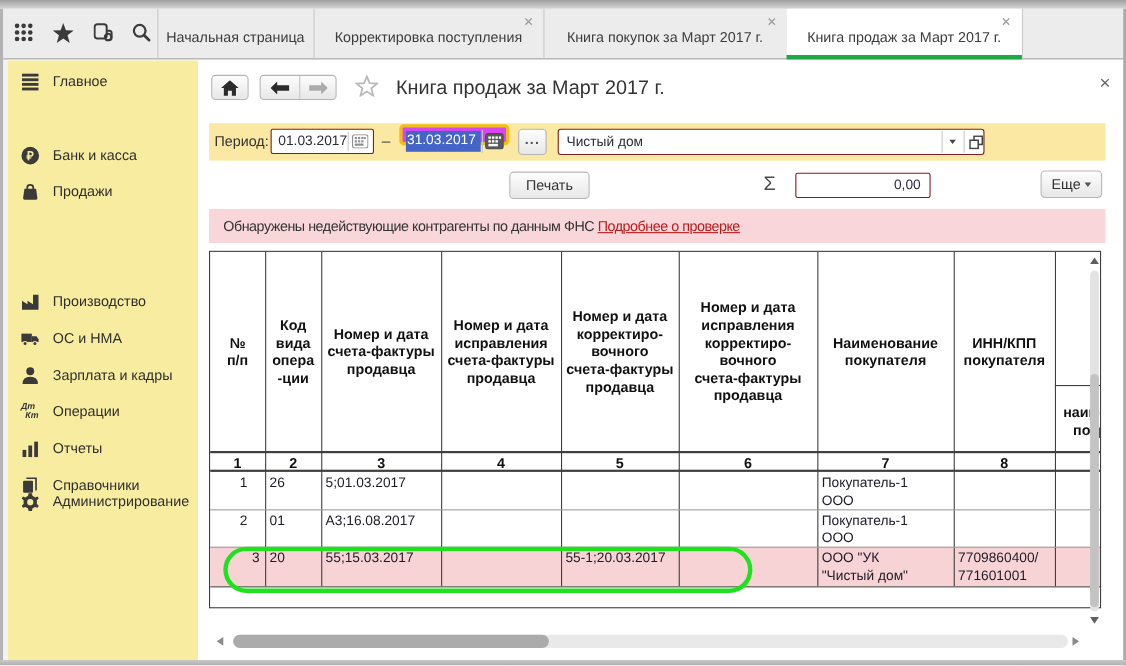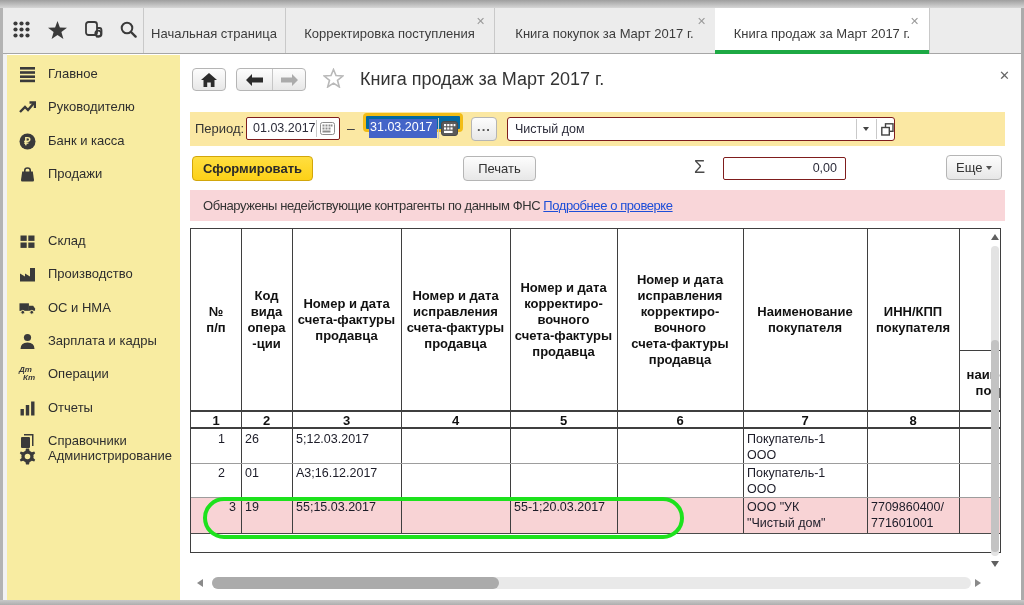--- a/index.html
+++ b/index.html
@@ -32,21 +32,21 @@
 #title{position:absolute;font-size:18px;font-weight:normal;color:#333;white-space:nowrap;}
 #closex{position:absolute;left:996px;top:66px;font-size:15px;color:#666;}
 
 #ybar{left:190px;top:112px;width:815px;height:34px;background:#fbe8a3;}
 .field{position:absolute;background:#fff;border:1px solid #7f1d1d;border-radius:2px;}
 .dtext{font-size:12.5px;color:#2c2c3a;}
 
 #btnrow{left:190px;top:150px;width:815px;height:36px;background:#fff;}
 
 #pinkbar{left:190px;top:190px;width:815px;height:31px;background:#f9d6d9;font-size:13px;letter-spacing:-0.42px;color:#333;line-height:31px;}
-#pinkbar a{color:#1d4ed8;text-decoration:underline;}
+#pinkbar a{color:#b91c1c;text-decoration:underline;}
 
 #tbl{left:190px;top:228px;width:811px;height:325px;border:1px solid #3f3f3f;background:#fff;overflow:hidden;}
 .vln{position:absolute;top:0;width:1px;background:#3f3f3f;}
 .hln{position:absolute;left:0;width:100%;background:#9d9d9d;}
 .hcell{position:absolute;font-weight:bold;font-size:13px;line-height:16px;text-align:center;color:#111;}
 .ncell{position:absolute;top:184px;height:16px;font-weight:bold;font-size:13px;text-align:center;color:#111;}
 .bcell{position:absolute;font-size:12.5px;line-height:15.5px;color:#1c1c28;white-space:nowrap;}
 #pinkrow{position:absolute;left:0;top:268px;width:809px;height:36px;background:#f8d3d5;}
 #greenring{position:absolute;left:12px;top:268px;width:481px;height:42px;border:4px solid #1de21d;border-radius:21px;}
 
@@ -110,51 +110,33 @@
       <svg class="ic" viewBox="0 0 17 17">
         <g fill="#3a3a3a">
           <rect x="1" y="1" width="15" height="2.6"></rect>
           <rect x="1" y="5.2" width="15" height="2.6"></rect>
           <rect x="1" y="9.4" width="15" height="2.6"></rect>
           <rect x="1" y="13.6" width="15" height="2.6"></rect>
         </g>
       </svg>
       <div class="tx">Главное</div>
     </div>
-<div class="mi" style="top:35px">
-      <svg class="ic" viewBox="0 0 17 17">
-        <path d="M1 13 L6 8 L9 11 L15 4" fill="none" stroke="#3a3a3a" stroke-width="2.4"></path>
-        <path d="M10.5 3.5 L16 3.5 L16 9" fill="none" stroke="#3a3a3a" stroke-width="2.4"></path>
-      </svg>
-      <div class="tx">Руководителю</div>
-    </div>
 <div class="mi" style="top:69px">
       <svg class="ic" viewBox="0 0 17 17">
         <circle cx="8.5" cy="8.5" r="8" fill="#3a3a3a"></circle>
         <text x="8.5" y="12.4" font-size="11" font-weight="bold" fill="#f8eca1" text-anchor="middle" font-family="Liberation Sans">₽</text>
       </svg>
       <div class="tx">Банк и касса</div>
     </div>
 <div class="mi" style="top:102px">
       <svg class="ic" viewBox="0 0 17 17">
         <path d="M5.8 6 L5.8 4.2 Q5.8 2 8.5 2 Q11.2 2 11.2 4.2 L11.2 6" fill="none" stroke="#3a3a3a" stroke-width="1.6"></path>
         <path d="M3.2 5.5 L13.8 5.5 L15 14 Q15.2 15.5 13.6 15.5 L3.4 15.5 Q1.8 15.5 2 14 Z" fill="#3a3a3a"></path>
       </svg>
       <div class="tx">Продажи</div>
-    </div>
-<div class="mi" style="top:169px">
-      <svg class="ic" viewBox="0 0 17 17">
-        <g fill="#3a3a3a">
-          <rect x="1.5" y="2.5" width="6.2" height="5.4"></rect>
-          <rect x="9.3" y="2.5" width="6.2" height="5.4"></rect>
-          <rect x="1.5" y="9.5" width="6.2" height="5.4"></rect>
-          <rect x="9.3" y="9.5" width="6.2" height="5.4"></rect>
-        </g>
-      </svg>
-      <div class="tx">Склад</div>
     </div>
 <div class="mi" style="top:236px">
       <svg class="ic" viewBox="0 0 18 15">
         <rect x="0.5" y="2" width="10" height="8" fill="#3a3a3a"></rect>
         <path d="M10.5 4.5 L15 4.5 L17 7.5 L17 10 L10.5 10 Z" fill="#3a3a3a"></path>
         <circle cx="4" cy="11.5" r="2" fill="#3a3a3a" stroke="#f8eca1" stroke-width="1"></circle>
         <circle cx="13.5" cy="11.5" r="2" fill="#3a3a3a" stroke="#f8eca1" stroke-width="1"></circle>
       </svg>
       <div class="tx">ОС и НМА</div>
     </div>
@@ -236,21 +218,21 @@
           <rect x="8.5" y="2.5" width="2" height="2"></rect>
           <rect x="11" y="2.5" width="1.5" height="2"></rect>
           <rect x="2.5" y="5.5" width="2" height="2"></rect>
           <rect x="5.5" y="5.5" width="2" height="2"></rect>
           <rect x="8.5" y="5.5" width="2" height="2"></rect>
           <rect x="2.5" y="8.5" width="8" height="2"></rect>
         </g>
       </svg>
   </div>
   <div style="position:absolute;left:157px;top:0;height:34px;line-height:33px;font-size:14px;color:#444">–</div>
-  <div style="position:absolute;left:173px;top:1px;width:100px;height:19px;border:3px solid #f2bd17;border-radius:4px;background:#0369a1">
+  <div style="position:absolute;left:173px;top:1px;width:100px;height:19px;border:3px solid #f2bd17;border-radius:4px;background:#d946ef">
     <div style="position:absolute;left:3px;top:3px;width:68px;height:19px;background:#4464c8"></div>
     <div class="dtext" style="position:absolute;left:4px;top:4px;color:#fff">31.03.2017</div>
     <div style="position:absolute;right:21px;top:2px;width:1px;height:21px;background:#c9c9c9"></div>
     <svg width="17" height="15" viewBox="0 0 17 15" style="position:absolute;right:2px;top:5px">
         <rect x="0.5" y="0.5" width="16" height="14" rx="2.5" fill="#5a5a5a" stroke="#4a4a4a"></rect>
         <g fill="#fff">
           <rect x="3" y="3" width="2.2" height="2.2"></rect>
           <rect x="6.2" y="3" width="2.2" height="2.2"></rect>
           <rect x="9.4" y="3" width="2.2" height="2.2"></rect>
           <rect x="12.6" y="3" width="1.8" height="2.2"></rect>
@@ -271,23 +253,20 @@
     <div style="position:absolute;left:368px;top:1px;width:1px;height:20px;background:#c9c9c9"></div>
     <svg width="13" height="13" viewBox="0 0 13 13" style="position:absolute;left:373px;top:5px">
         <rect x="4.5" y="0.8" width="7.5" height="7.5" fill="none" stroke="#444" stroke-width="1.4"></rect>
         <rect x="0.8" y="4.5" width="7.5" height="7.5" fill="#fff" stroke="#444" stroke-width="1.4"></rect>
       </svg>
   </div>
 </div>
 
 <div class="abs" id="btnrow">
 
-  <div class="btn" style="left:2px;top:6px;width:121px;height:25px;background:linear-gradient(#ffdf40,#fdd117);border:1px solid #d2a60b">
-      <div class="btn-label" style="margin-top:4px;font-weight:bold;color:#2a2a2a">Сформировать</div>
-    </div>
   <div class="btn" style="left:273px;top:6px;width:73px;height:25px">
       <div class="btn-label" style="margin-top:4px">Печать</div>
     </div>
   <div style="position:absolute;left:504px;top:7px;font-size:18px;color:#4a4a4a">Σ</div>
   <div class="field" style="left:533px;top:7px;width:123px;height:23px">
       <div class="dtext" style="position:absolute;right:8px;top:3px">0,00</div>
     </div>
   <div class="btn" style="left:756px;top:5px;width:56px;height:25px">
       <div class="btn-label" style="margin-top:4px">Еще <span style="display:inline-block;width:0;height:0;border-left:3.5px solid transparent;border-right:3.5px solid transparent;border-top:4.5px solid #555;vertical-align:2px"></span></div>
     </div>
@@ -326,28 +305,28 @@
   <div class="ncell" style="left:50px;width:51px">2</div>
   <div class="ncell" style="left:101px;width:109px">3</div>
   <div class="ncell" style="left:210px;width:109px">4</div>
   <div class="ncell" style="left:319px;width:107px">5</div>
   <div class="ncell" style="left:426px;width:126px">6</div>
   <div class="ncell" style="left:552px;width:124px">7</div>
   <div class="ncell" style="left:676px;width:92px">8</div>
 
   <div class="bcell" style="left:0;width:34px;top:203px;text-align:right">1</div>
   <div class="bcell" style="left:54px;top:203px">26</div>
-  <div class="bcell" style="left:105px;top:203px">5;12.03.2017</div>
+  <div class="bcell" style="left:105px;top:203px">5;01.03.2017</div>
   <div class="bcell" style="left:556px;top:203px">Покупатель-1<br>ООО</div>
   <div class="bcell" style="left:0;width:34px;top:237px;text-align:right">2</div>
   <div class="bcell" style="left:54px;top:237px">01</div>
-  <div class="bcell" style="left:105px;top:237px">А3;16.12.2017</div>
+  <div class="bcell" style="left:105px;top:237px">А3;16.08.2017</div>
   <div class="bcell" style="left:556px;top:237px">Покупатель-1<br>ООО</div>
   <div class="bcell" style="left:0;width:45px;top:271px;text-align:right">3</div>
-  <div class="bcell" style="left:54px;top:271px">19</div>
+  <div class="bcell" style="left:54px;top:271px">20</div>
   <div class="bcell" style="left:105px;top:271px">55;15.03.2017</div>
   <div class="bcell" style="left:323px;top:271px">55-1;20.03.2017</div>
   <div class="bcell" style="left:556px;top:271px">ООО "УК<br>"Чистый дом"</div>
   <div class="bcell" style="left:680px;top:271px">7709860400/<br>771601001</div>
   <div id="greenring"></div>
 </div>
 
 <div class="abs arr" style="left:991px;top:234px;border-left:4px solid transparent;border-right:4px solid transparent;border-bottom:6px solid #606060"></div>
 <div class="abs sbtrack" style="left:991px;top:246px;width:8px;height:310px;background:#e3e3e3"></div>
 <div class="abs sbthumb" style="left:991px;top:340px;width:8px;height:212px;background:#c3c3c3"></div>

